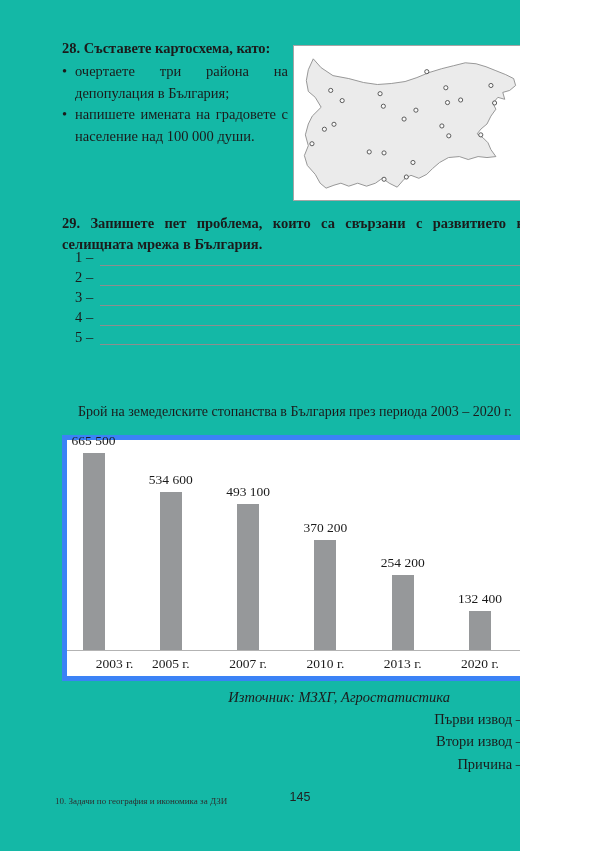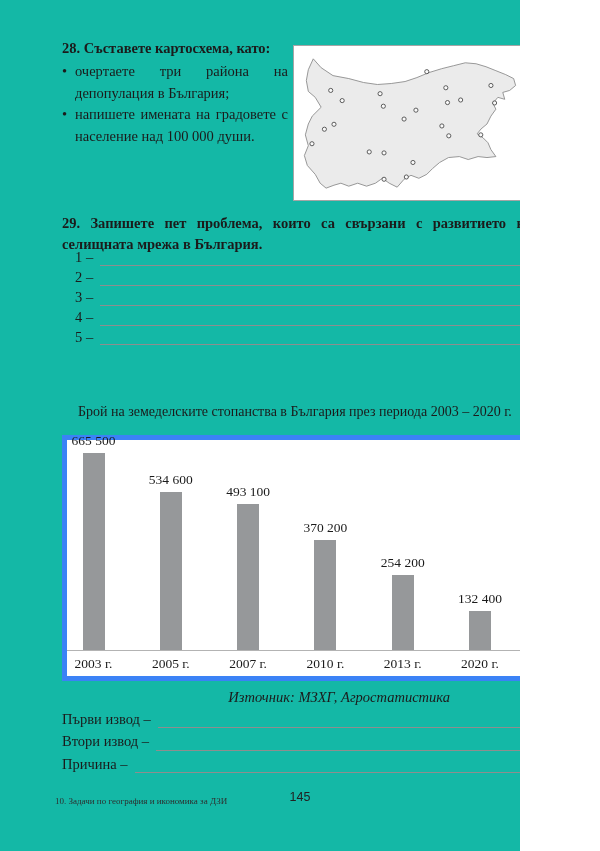--- a/index.html
+++ b/index.html
@@ -43,21 +43,21 @@
   .chart-plot { position:absolute; left:0; right:0; top:0; bottom:26px; }
   .chart-col { position:absolute; top:0; bottom:0; width:80px; }
   .bar { position:absolute; left:50%; bottom:0; width:22px; transform:translateX(-50%); background:#96989a; }
   .bar-value { position:absolute; left:0; width:100%; text-align:center; font-size:13.5px; white-space:nowrap; }
   .chart-axis { position:absolute; left:0; right:0; bottom:0; height:26px; border-top:1px solid #b3b3b3; }
   .cat-label { position:absolute; top:0; width:80px; height:26px; line-height:25px; text-align:center; font-size:13.5px; }
 
   
   .source-credit { position:absolute; right:70px; top:689px; font-size:14.5px; font-style:italic; }
   .conclusions { position:absolute; left:62px; top:708px; width:468px; }
-  .conclusions .fill-row { height:22.3px; }
+  .conclusions .fill-row { height:22.3px;flex-direction:column; }
   .conclusions .fill-label { line-height:22.3px; }
 
   
   .footer-note { position:absolute; left:55px; top:796px; font-size:9px; color:#2e2e2e; }
   .page-number {
     position:absolute; left:0; top:790px; width:600px; text-align:center;
     font-family:"Liberation Sans","DejaVu Sans",sans-serif; font-size:12.5px; color:#222;
   }
 </style>
 </head>
@@ -162,21 +162,21 @@
         <div class="chart-col" style="left: 295.7px;">
           <div class="bar" style="height: 75px; background: rgb(150, 152, 154);"></div>
           <div class="bar-value" style="bottom: 79px;">254 200</div>
         </div>
         <div class="chart-col" style="left: 373px;">
           <div class="bar" style="height: 39px; background: rgb(150, 152, 154);"></div>
           <div class="bar-value" style="bottom: 43px;">132 400</div>
         </div>
       </div>
     <div class="chart-axis" id="chart-axis">
-        <div class="cat-label" style="left: -13.5px;">2003 г.</div>
+        <div class="cat-label" style="left: -13.5px; text-align: right;">2003 г.</div>
         <div class="cat-label" style="left: 63.8px;">2005 г.</div>
         <div class="cat-label" style="left: 141.1px;">2007 г.</div>
         <div class="cat-label" style="left: 218.4px;">2010 г.</div>
         <div class="cat-label" style="left: 295.7px;">2013 г.</div>
         <div class="cat-label" style="left: 373px;">2020 г.</div>
       </div>
   </div>
 
   <div class="source-credit">Източник: МЗХГ, Агростатистика</div>
 

